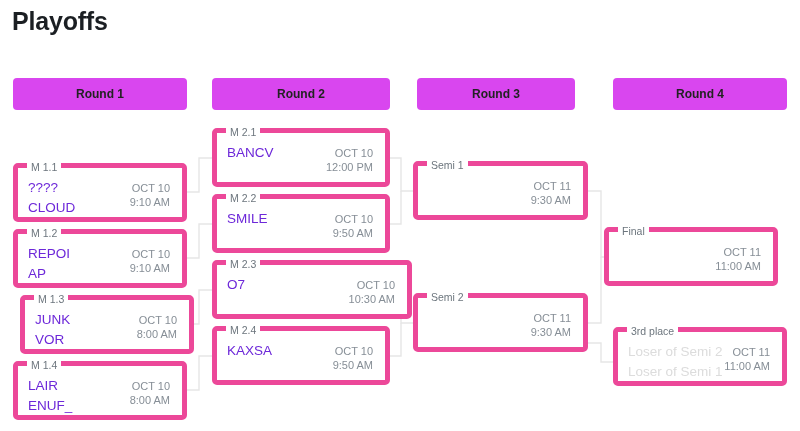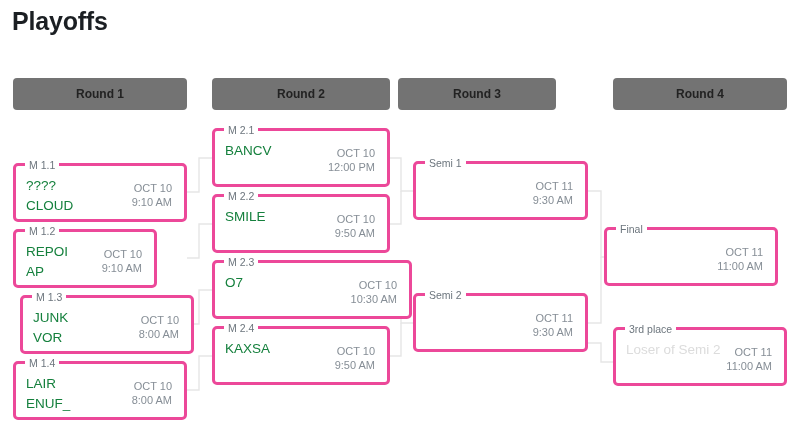--- a/index.html
+++ b/index.html
@@ -18,32 +18,32 @@
     position:absolute;left:12px;top:4px;
     font-size:25px;font-weight:bold;
     letter-spacing:-0.2px;
     color:#1b1f23;
     line-height:34px;
   }
 
   
   .round-head{
     position:absolute;top:78px;height:32px;
-    background:#737373;border-radius:4px;
+    background:#d946ef;border-radius:4px;
     display:flex;align-items:center;justify-content:center;
     font-size:12px;font-weight:bold;color:#222;
   }
 
   
   #wires{position:absolute;left:0;top:0;width:800px;height:431px;}
 
   
   .card{
     position:absolute;
-    border:3px solid #ec4899;
+    border:5px solid #ec4899;
     border-radius:5px;
     background:#ffffff;
     box-sizing:border-box;
   }
   .card .legend{
     position:absolute;left:9px;top:-7px;
     background:#ffffff;
     padding:0 4px;
     font-size:10.5px;
     color:#6c757d;
@@ -53,21 +53,21 @@
   .card .body{
     position:absolute;left:0;right:0;top:0;bottom:0;
     padding:11px 10px 6px 10px;
     box-sizing:border-box;
     display:flex;
     justify-content:space-between;
     align-items:flex-start;
   }
   .teams{display:flex;flex-direction:column;gap:2px;}
   .team{
-    font-size:13.5px;color:#15803d;line-height:18px;
+    font-size:13.5px;color:#6d28d9;line-height:18px;
     white-space:nowrap;
   }
   .team.placeholder{color:#dcdcdc;}
   .when{
     text-align:right;
     font-size:11px;color:#868e96;line-height:14px;
     white-space:nowrap;
     align-self:center;
     padding-right:2px;
   }
@@ -76,21 +76,21 @@
 </style>
 </head>
 <body>
 
 <div id="stage">
 
   <div class="page-title">Playoffs</div>
 
   <div class="round-head" style="left:13px;width:174px;">Round 1</div>
   <div class="round-head" style="left:212px;width:178px;">Round 2</div>
-  <div class="round-head" style="left:398px;width:158px;">Round 3</div>
+  <div class="round-head" style="left:417px;width:158px;">Round 3</div>
   <div class="round-head" style="left:613px;width:174px;">Round 4</div>
 
   <svg id="wires" viewBox="0 0 800 431" xmlns="http://www.w3.org/2000/svg">
     <g fill="none" stroke="#e6e6e6" stroke-width="1.4">
 
       <path d="M187,192 L199,192 L199,158 L212,158"></path>
       <path d="M187,258 L199,258 L199,224 L212,224"></path>
       <path d="M187,324 L199,324 L199,290 L212,290"></path>
       <path d="M187,390 L199,390 L199,356 L212,356"></path>
 
@@ -113,21 +113,21 @@
         <div class="team">????</div>
         <div class="team">CLOUD</div>
       </div>
       <div class="when">
         <span class="d">OCT 10</span>
         <span class="t">9:10 AM</span>
       </div>
     </div>
   </div>
 
-  <div class="card" style="left:13px;top:229px;width:144px;height:59px;">
+  <div class="card" style="left:13px;top:229px;width:174px;height:59px;">
     <div class="legend">M 1.2</div>
     <div class="body">
       <div class="teams">
         <div class="team">REPOI</div>
         <div class="team">AP</div>
       </div>
       <div class="when">
         <span class="d">OCT 10</span>
         <span class="t">9:10 AM</span>
       </div>
@@ -245,20 +245,21 @@
         <span class="t">11:00 AM</span>
       </div>
     </div>
   </div>
 
   <div class="card" style="left:613px;top:327px;width:174px;height:59px;">
     <div class="legend">3rd place</div>
     <div class="body">
       <div class="teams">
         <div class="team placeholder">Loser of Semi 2</div>
+        <div class="team placeholder">Loser of Semi 1</div>
       </div>
       <div class="when">
         <span class="d">OCT 11</span>
         <span class="t">11:00 AM</span>
       </div>
     </div>
   </div>
 
 </div>
 

